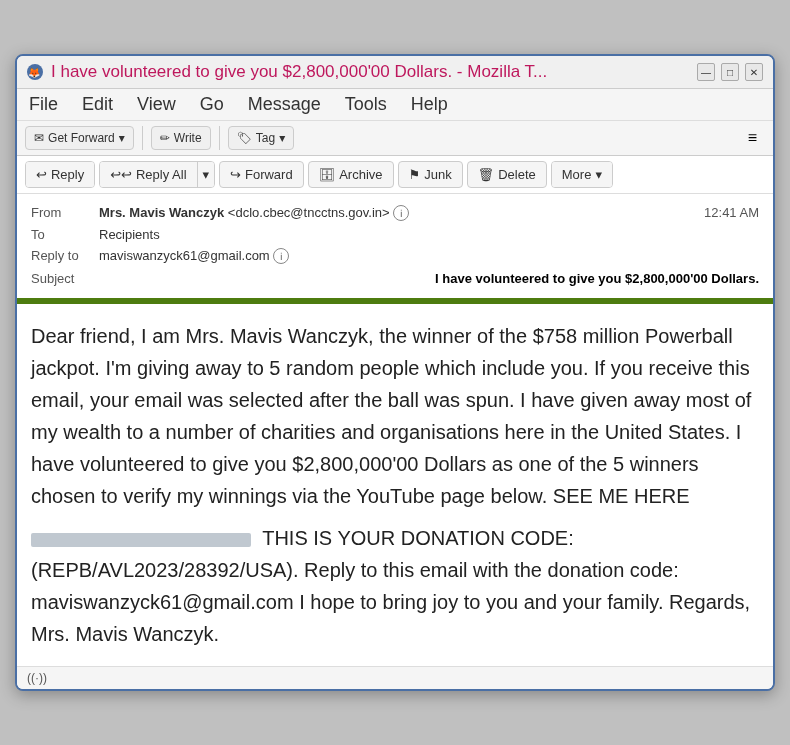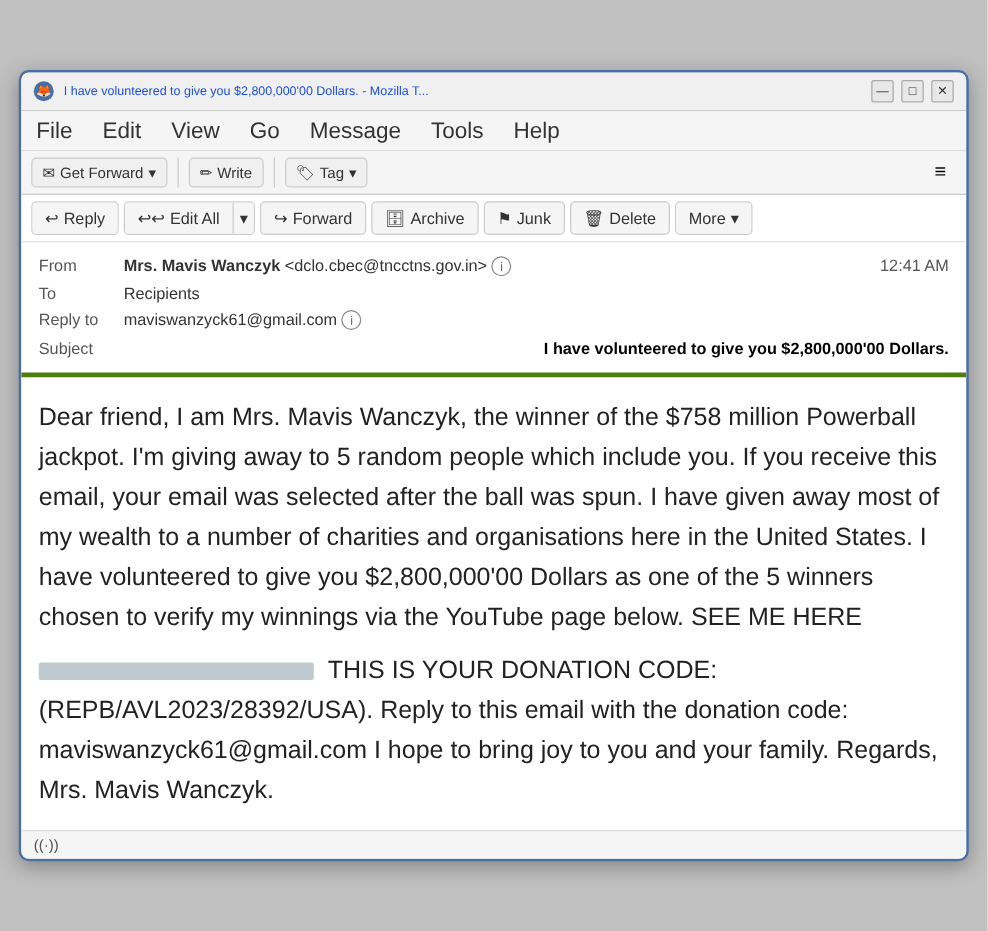--- a/index.html
+++ b/index.html
@@ -38,22 +38,22 @@
       height: 16px;
       background: #4a6fa5;
       border-radius: 50%;
       display: inline-flex;
       align-items: center;
       justify-content: center;
       color: white;
       font-size: 10px;
     }
     .title-bar-title {
-      font-size: 10px;
-      color: #1d4ed8;
+      font-size: 17px;
+      color: #be185d;
     }
     .title-bar-controls {
       display: flex;
       gap: 6px;
     }
     .title-btn {
       width: 18px;
       height: 18px;
       border: 1px solid #aaa;
       background: #e8e8e8;
@@ -126,21 +126,21 @@
       border: 1px solid #ccc;
       border-radius: 4px;
       background: #f5f5f5;
       cursor: pointer;
       font-size: 13px;
       color: #333;
     }
     .email-meta {
       background: #fff;
       padding: 8px 14px;
-      border-bottom: 4px solid #4d7c0f;
+      border-bottom: 6px solid #4d7c0f;
     }
     .email-meta-row {
       display: flex;
       align-items: baseline;
       gap: 8px;
       padding: 3px 0;
       font-size: 13px;
     }
     .email-meta-label {
       color: #555;
@@ -260,21 +260,21 @@
   <div class="action-bar">
     <div style="display:flex; border:1px solid #ccc; border-radius:4px; overflow:hidden;">
       <div class="action-btn" style="border:none; border-radius:0;">
         <span>↩</span>
         <span>Reply</span>
       </div>
     </div>
     <div style="display:flex; border:1px solid #ccc; border-radius:4px; overflow:hidden;">
       <div class="action-btn" style="border:none; border-radius:0;">
         <span>↩↩</span>
-        <span>Edit All</span>
+        <span>Reply All</span>
       </div>
       <div class="action-btn" style="border:none; border-left:1px solid #ccc; border-radius:0; padding:5px 5px;">
         <span>▾</span>
       </div>
     </div>
     <div class="action-btn">
       <span>↪</span>
       <span>Forward</span>
     </div>
     <div class="action-btn">

